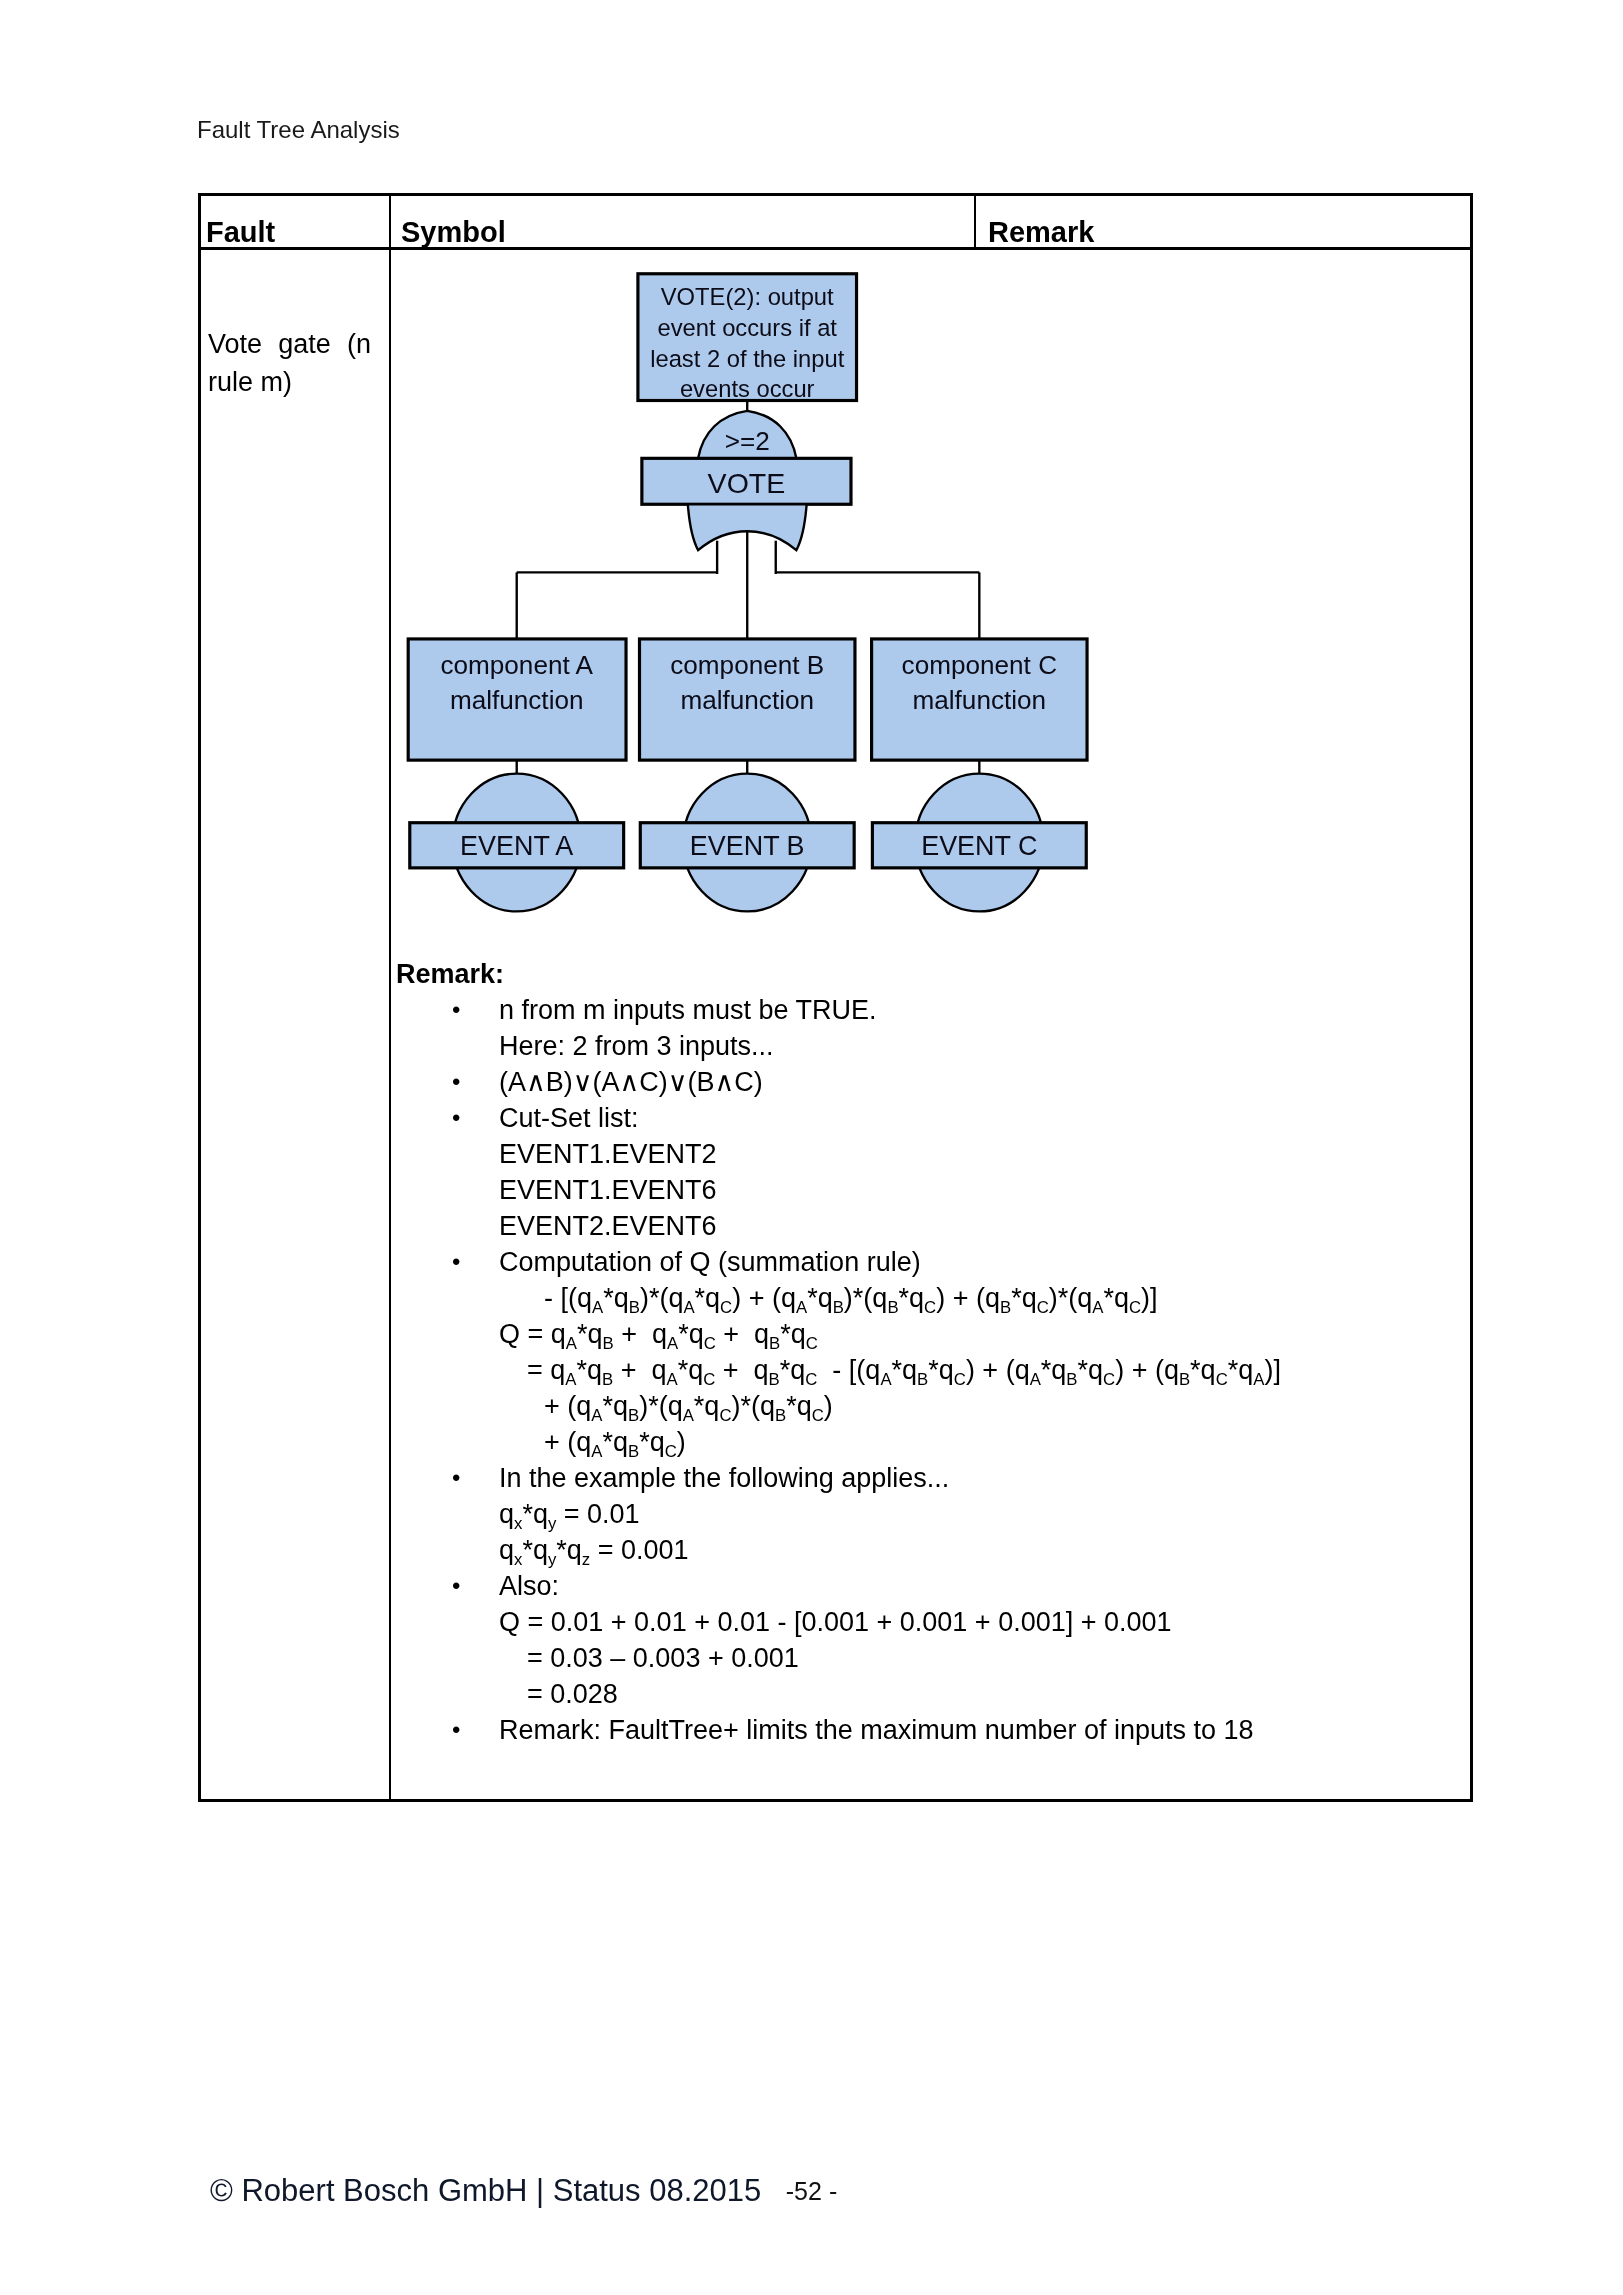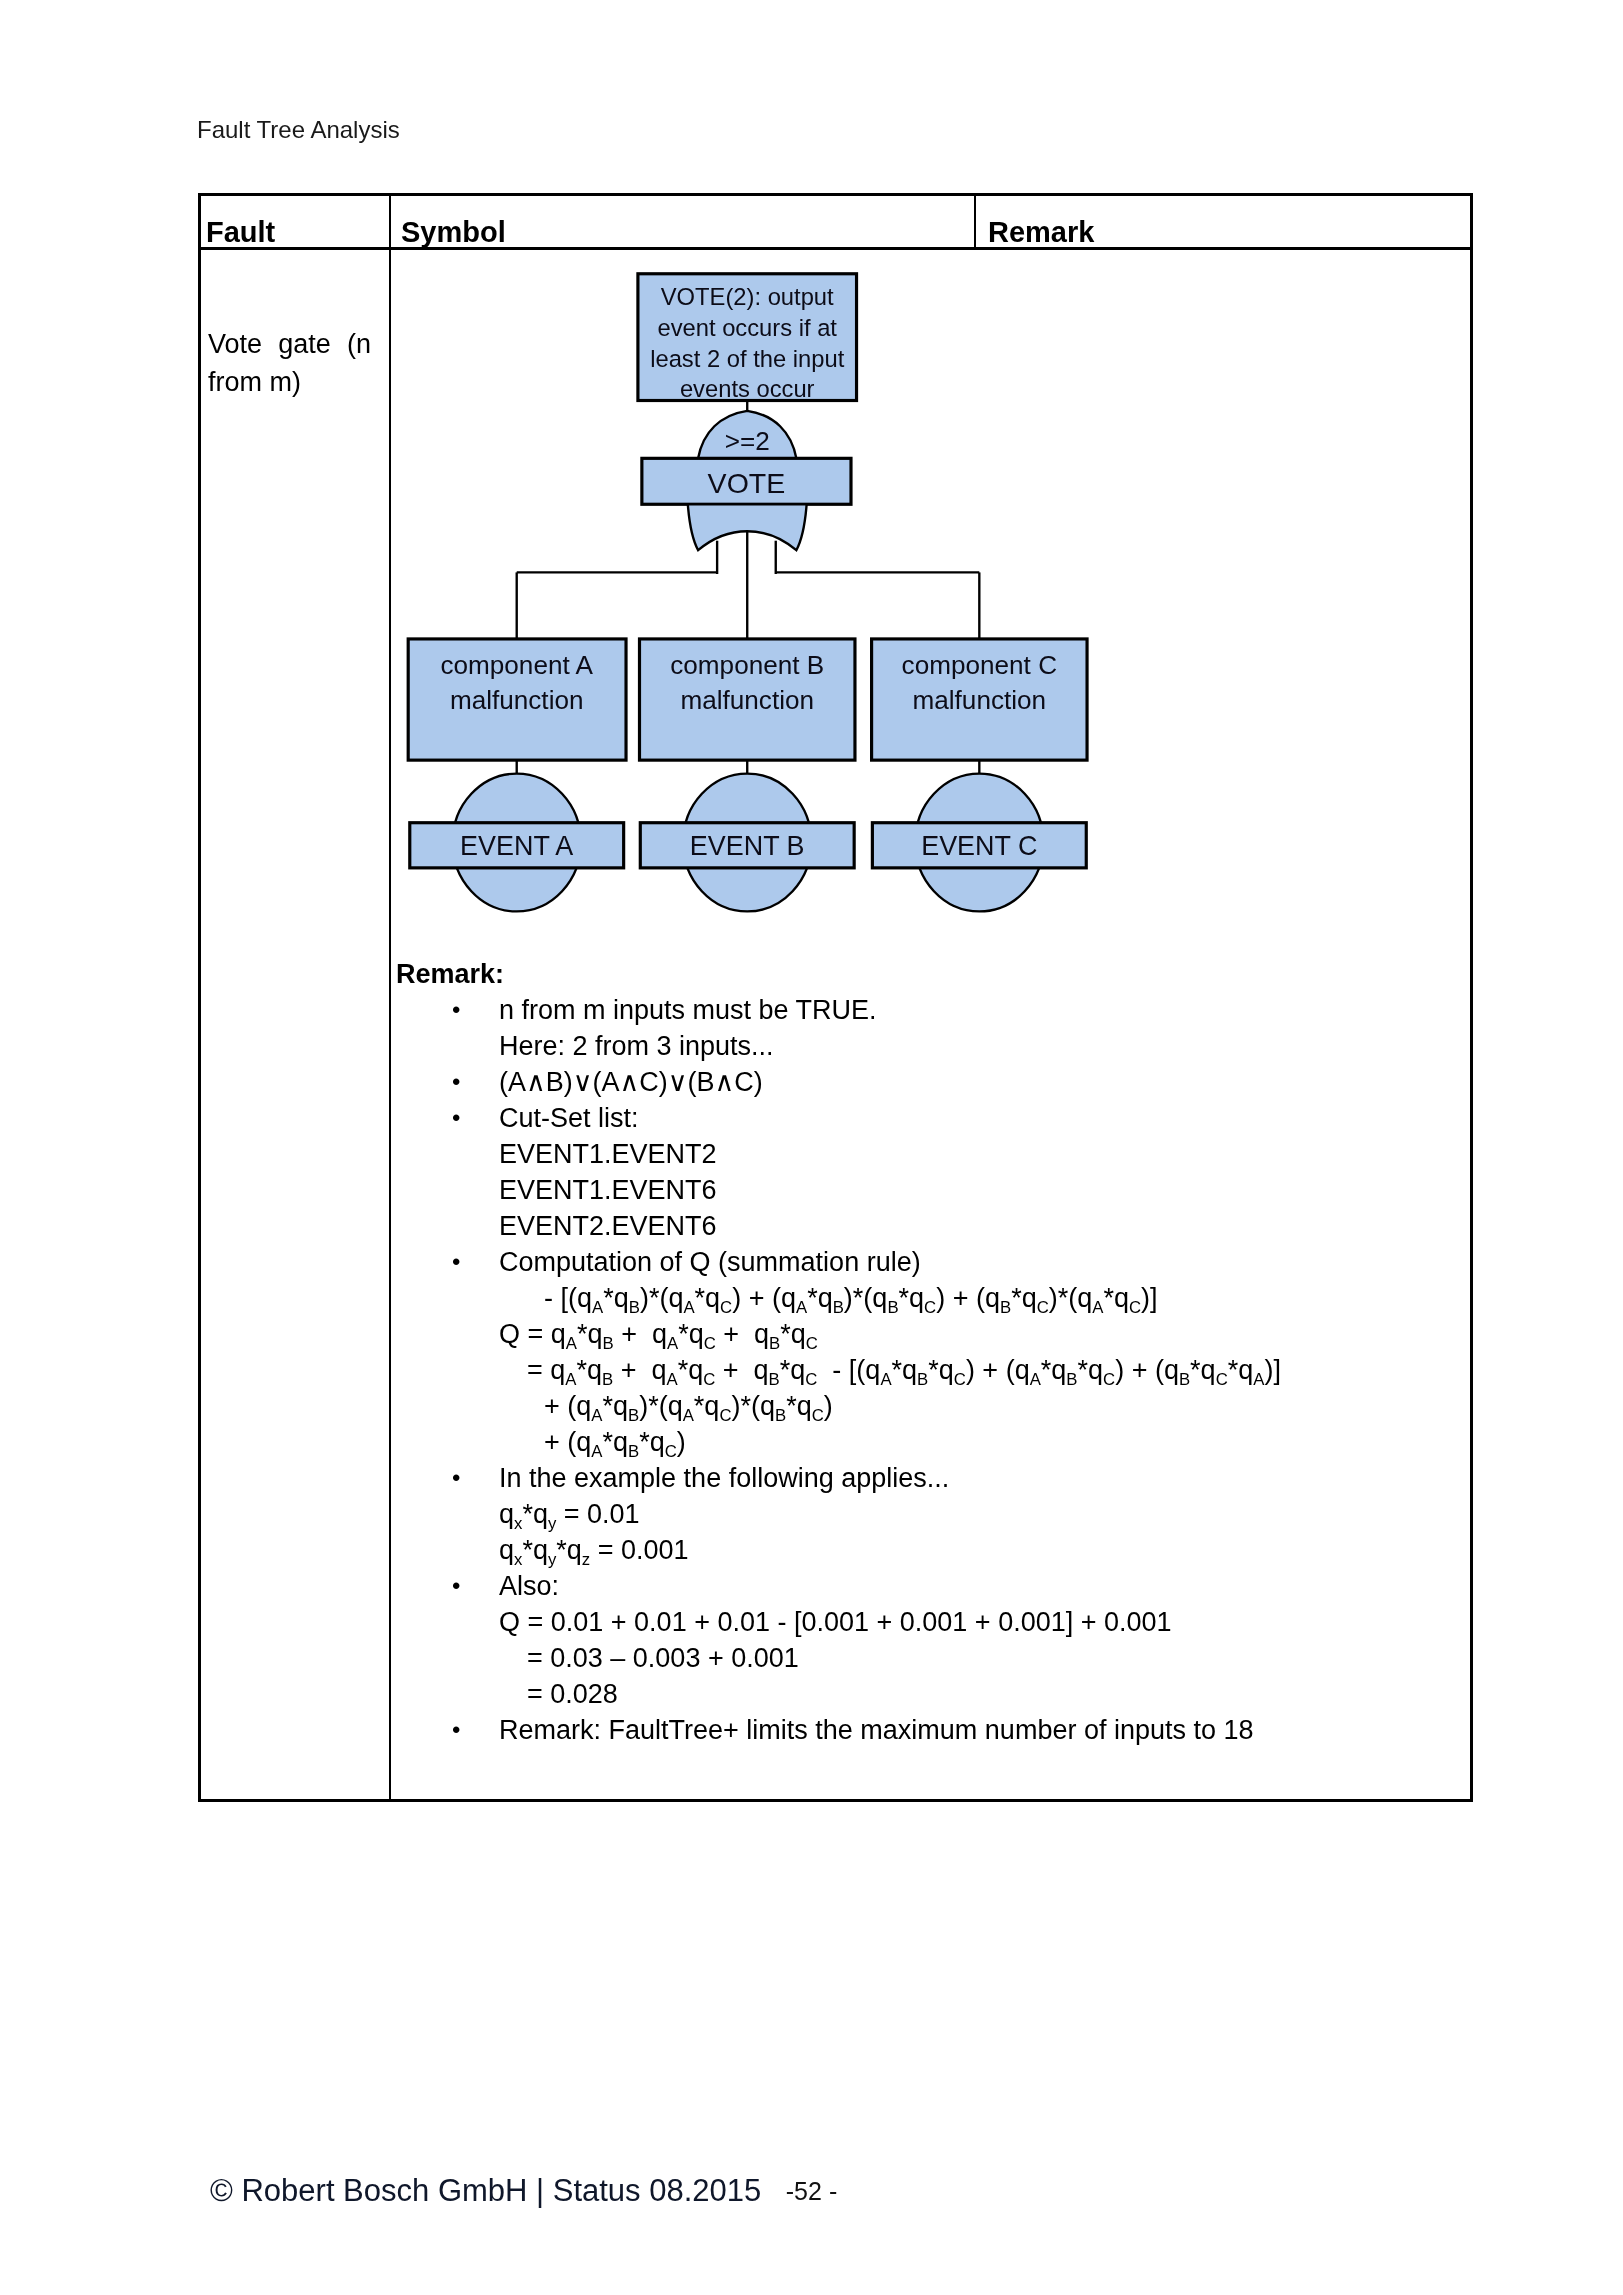--- a/index.html
+++ b/index.html
@@ -65,21 +65,21 @@
   <div class="abs hline" style="left:198px;top:247px;width:1275px;"></div>
   <div class="abs vline" style="left:389px;top:193px;height:1609px;"></div>
   <div class="abs vline" style="left:974px;top:193px;height:57px;"></div>
 
   <div class="abs th" style="left:206px;top:216px;">Fault</div>
   <div class="abs th" style="left:401px;top:216px;">Symbol</div>
   <div class="abs th" style="left:988px;top:216px;">Remark</div>
 
   <div class="abs type-cell">
     <div class="type-line1">Vote gate (n</div>
-    <div>from m)</div>
+    <div>rule m)</div>
   </div>
 
   <svg class="abs" style="left:389px;top:250px;" width="1084" height="705" viewBox="491 315 1368 890">
 
     <line x1="943" y1="505" x2="943" y2="520" stroke="#000" stroke-width="3"></line>
 
     <rect x="805" y="345" width="276" height="160" fill="#adc9ec" stroke="#000" stroke-width="4"></rect>
     <text x="943" y="385" font-size="30" text-anchor="middle">VOTE(2): output</text>
     <text x="943" y="424" font-size="30" text-anchor="middle">event occurs if at</text>
     <text x="943" y="463" font-size="30" text-anchor="middle">least 2 of the input</text>

